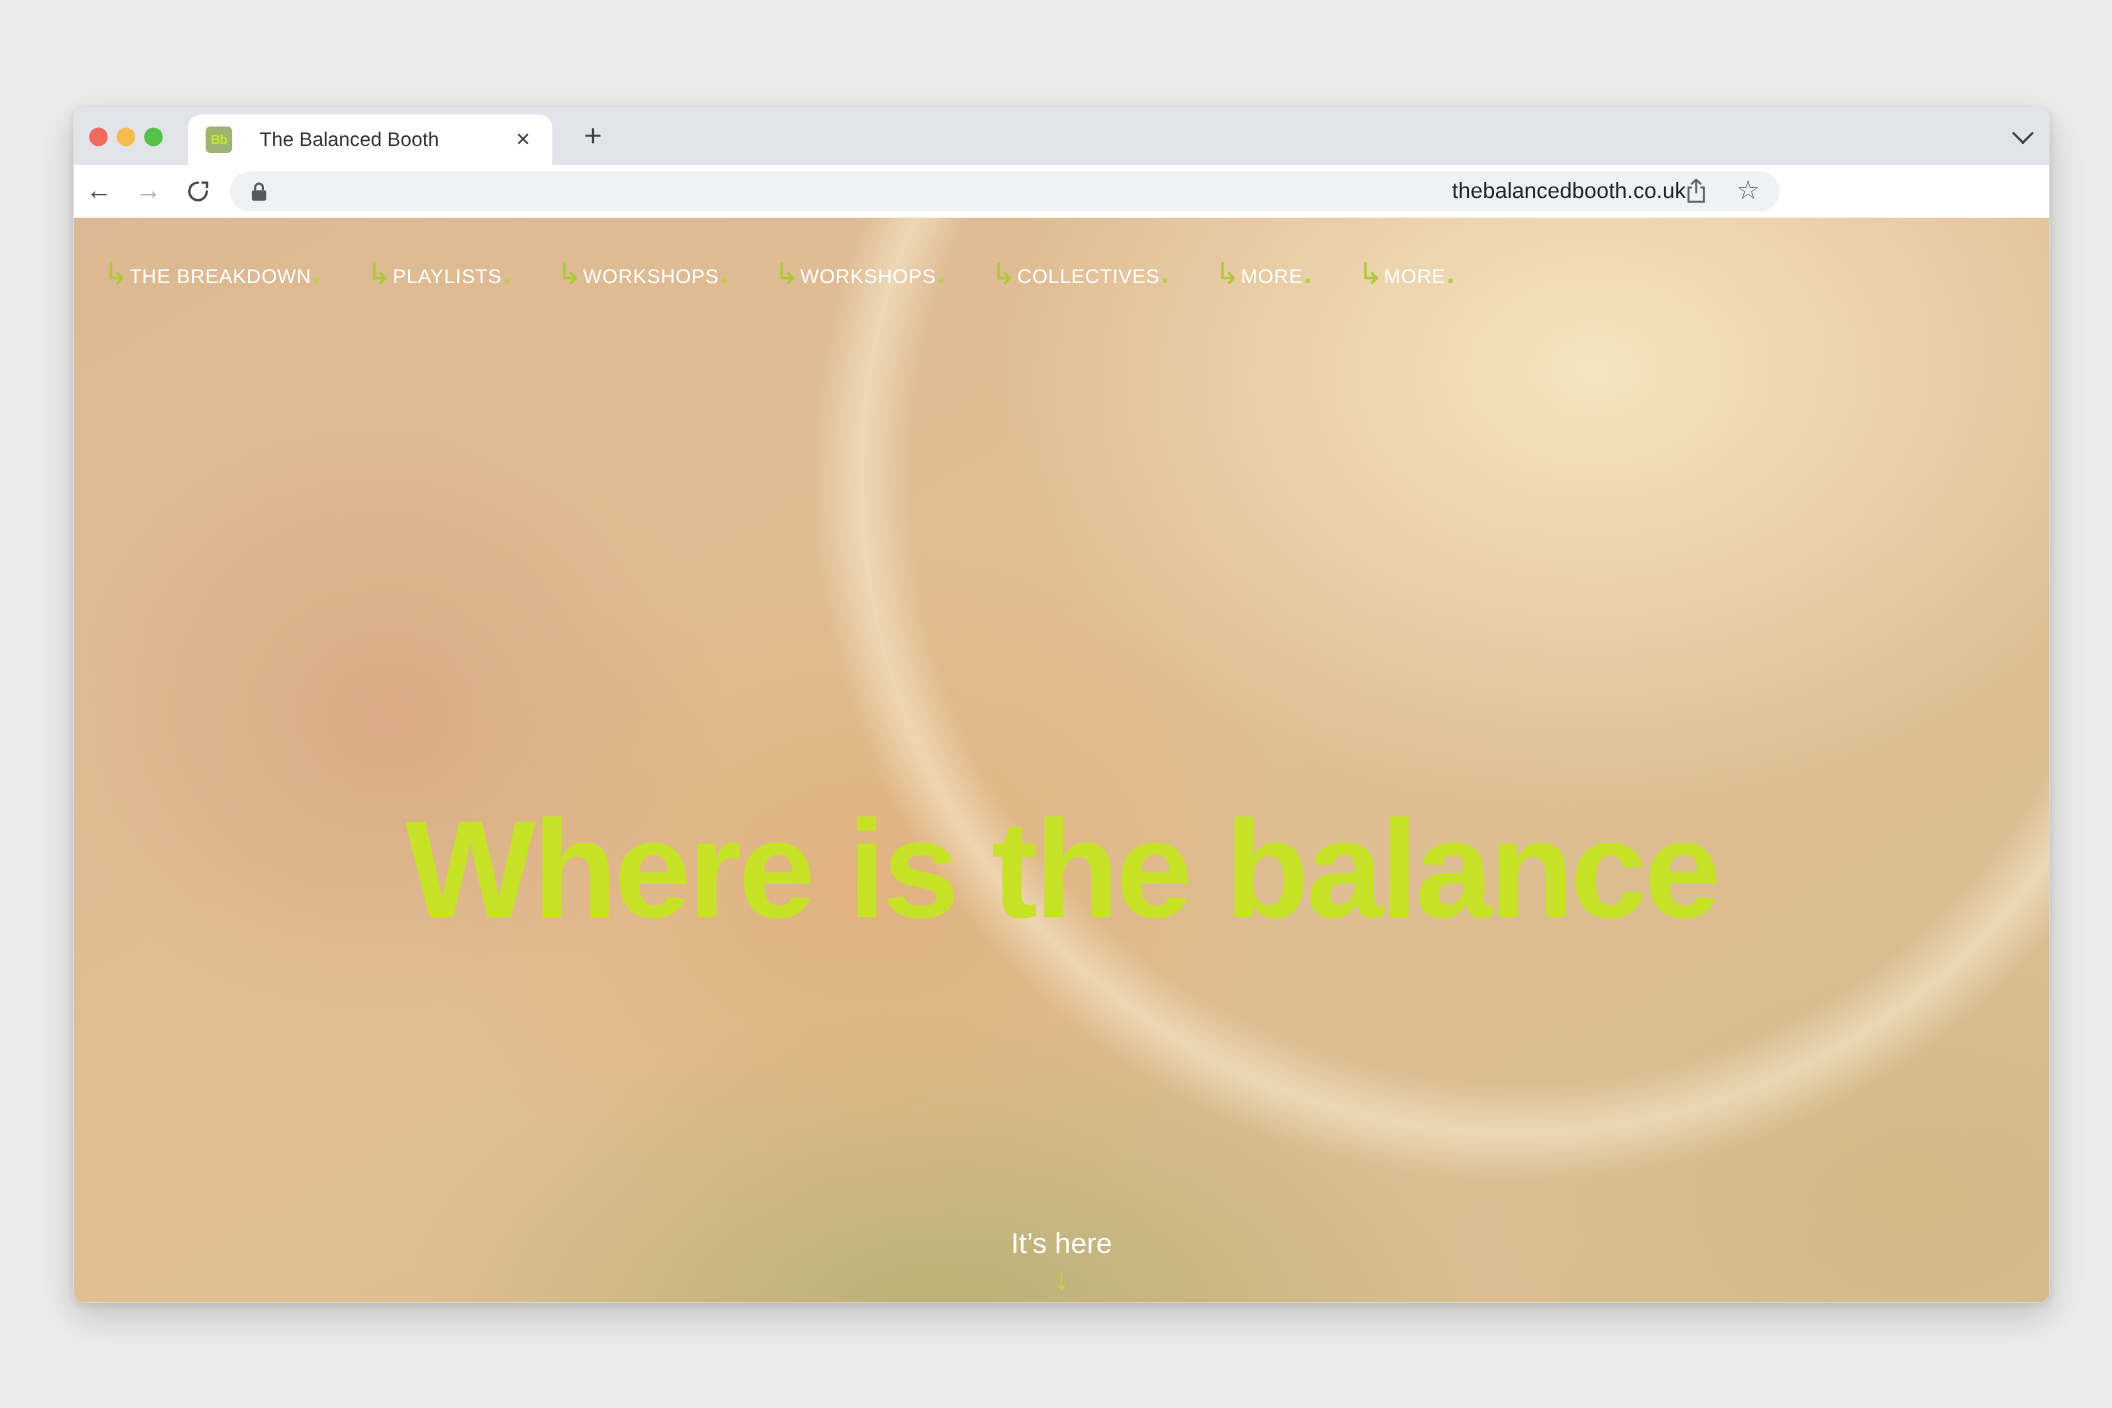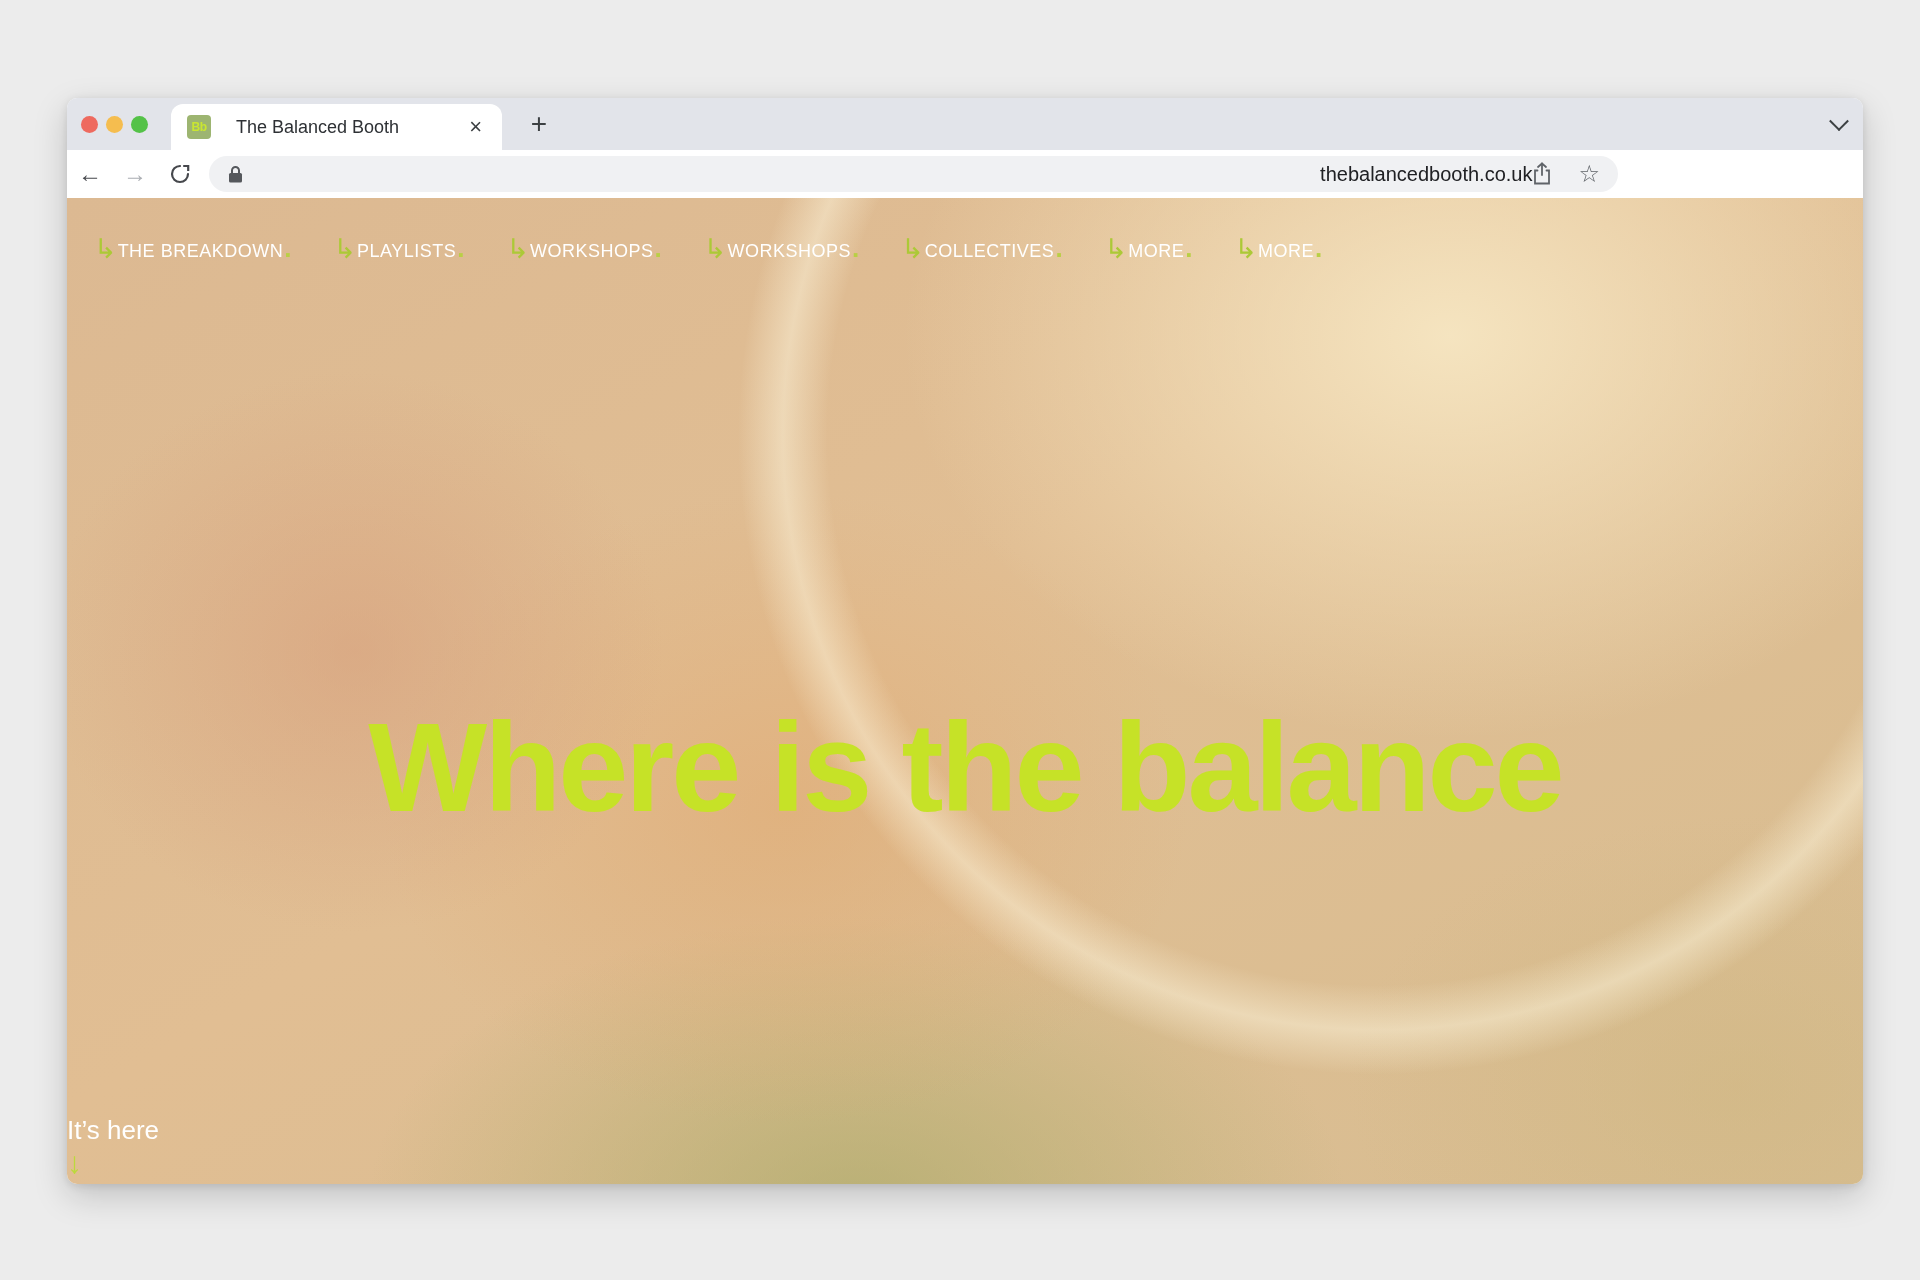--- a/index.html
+++ b/index.html
@@ -73,25 +73,25 @@
       radial-gradient(ellipse 680px 400px at 44% 102%, rgba(164,168,100,.62), rgba(164,168,100,0) 72%),
       radial-gradient(ellipse 520px 360px at 93% 90%, rgba(206,182,128,.5), rgba(206,182,128,0) 75%),
       linear-gradient(150deg,#DCB992 0%,#E1BE93 45%,#D7BD91 100%);
   }
   .site-nav{display:flex;gap:42px;padding:34px 0 0 27px;align-items:center;}
   .nav-item{display:flex;align-items:baseline;text-decoration:none;cursor:pointer;}
   .nav-arrow{color:#ACC937;font-size:27px;margin-right:1px;transform:translateY(1px);}
   .nav-label{color:#FFFFFF;font-size:18px;letter-spacing:.5px;}
   .nav-dot{color:#B9CF45;font-size:26px;font-weight:bold;margin-left:1px;}
   .hero-heading{
-    position:absolute;top:424px;left:0;right:0;text-align:center;
+    position:absolute;top:447px;left:0;right:0;text-align:center;
     font-size:126px;font-weight:700;line-height:.98;letter-spacing:-3px;
     color:#C6E227;
   }
-  .cta{position:absolute;left:0;right:0;bottom:6px;text-align:left;}
+  .cta{position:absolute;left:0;right:0;bottom:6px;text-align:center;}
   .cta-label{color:#FFFFFF;font-size:26px;}
   .cta-arrow{display:block;margin-top:2px;color:#BCD93C;font-size:30px;line-height:1;}
   svg{display:block;}
 </style>
 </head>
 <body>
 
 <div class="stage">
   <div class="window">
 

